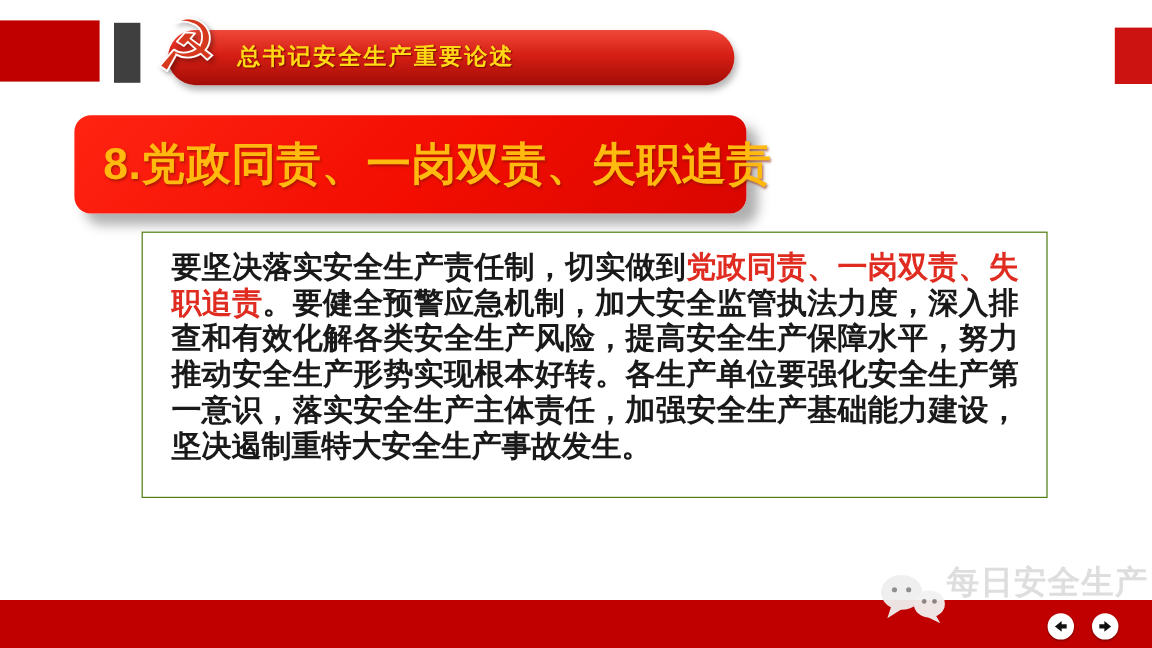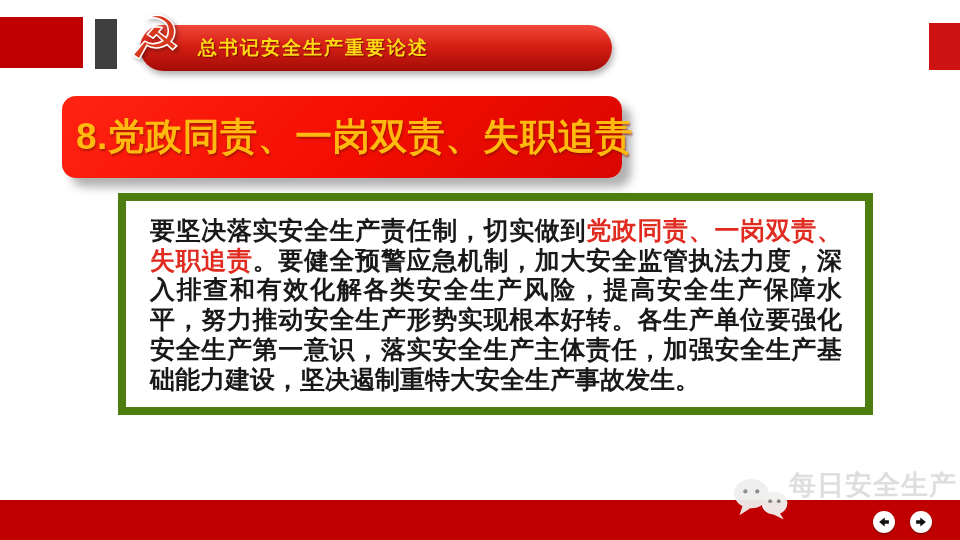--- a/index.html
+++ b/index.html
@@ -32,28 +32,28 @@
     z-index:2;
   }
   
   .title-box{
     position:absolute;left:62px;top:96px;width:560px;height:82px;
     border-radius:14px;
     background:linear-gradient(135deg,#ff2312 0%,#f20d00 55%,#d90600 100%);
     box-shadow:9px 9px 10px rgba(80,80,80,0.45);
   }
   .title-text{
-    display:block;padding-left:14px;line-height:82px;white-space:nowrap;
+    display:block;padding-left:24px;line-height:82px;white-space:nowrap;
     font-size:37px;font-weight:bold;color:#ffb90f;letter-spacing:0.5px;
     text-shadow:1px 2px 2px rgba(130,20,0,0.6);
   }
   
   .body-box{
     position:absolute;left:118px;top:193px;width:755px;height:222px;
-    box-sizing:border-box;border:8px solid #4d7c0f;background:#ffffff;
+    box-sizing:border-box;border:1px solid #4d7c0f;background:#ffffff;
     padding:15px 23px 0 24px;
   }
   .body-text{
     font-size:25px;line-height:29.7px;font-weight:bold;color:#191919;
     text-align:justify;
   }
   .body-text .hl{color:#e02b20;}
   
   .footer-bar{position:absolute;left:0;top:500px;width:960px;height:40px;background:#c00000;z-index:1;}
   .brand{position:absolute;left:733px;top:468px;z-index:2;display:flex;align-items:flex-start;text-align:right;}

